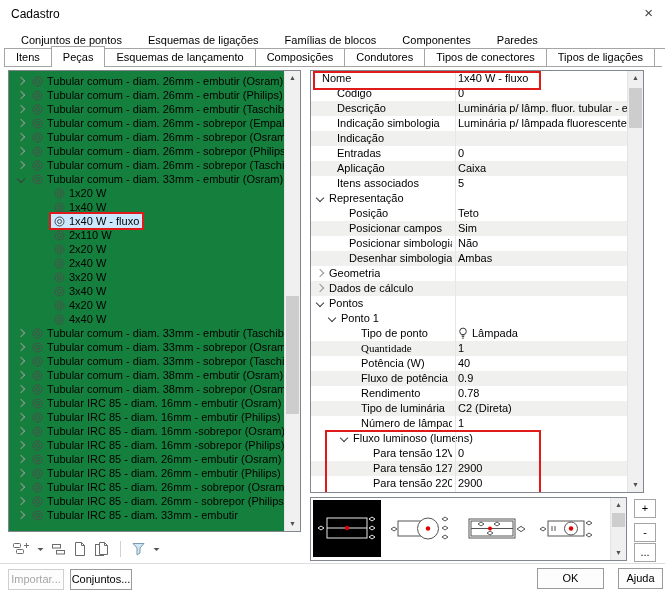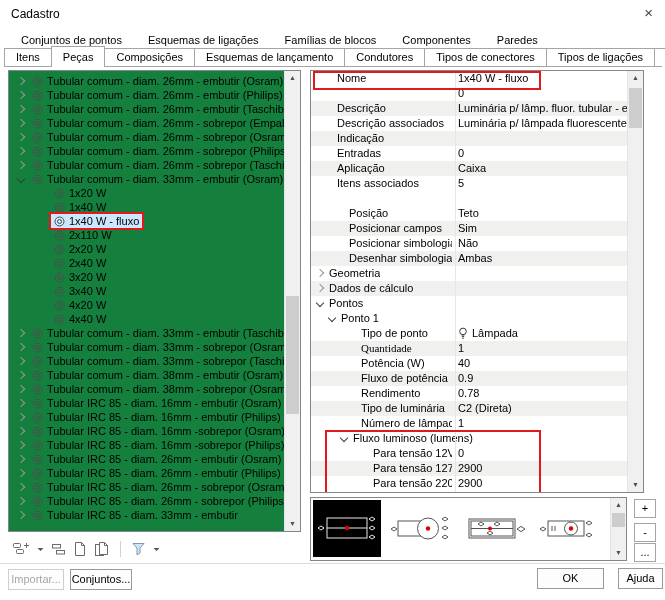--- a/index.html
+++ b/index.html
@@ -73,22 +73,22 @@
   <div class="tabs1" id="tabs1">
       <span class="tab1">Conjuntos de pontos</span>
       <span class="tab1">Esquemas de ligações</span>
       <span class="tab1">Famílias de blocos</span>
       <span class="tab1">Componentes</span>
       <span class="tab1">Paredes</span>
     </div>
   <div class="tabs2" id="tabs2">
       <span class="tab2">Itens</span>
       <span class="tab2 active">Peças</span>
+      <span class="tab2">Esquemas de lançamento</span>
       <span class="tab2">Composições</span>
-      <span class="tab2">Esquemas de lançamento</span>
       <span class="tab2">Condutores</span>
       <span class="tab2">Tipos de conectores</span>
       <span class="tab2">Tipos de ligações</span>
       <span class="tab2">Tipos de pontos</span>
     </div>
 
   <div class="tree" id="tree">
       <div class="titem" style="padding-left: 4px;">
         <span class="chevwrap">
           <span class="chv c"></span>
@@ -489,38 +489,39 @@
       </span>
       <span style="display: inline-flex; align-items: center;">
         <svg width="7" height="5" viewBox="0 0 7 5">
           <path d="M0.5 1l3 3 3-3z" fill="#555"></path>
         </svg>
       </span>
     </div>
 
   <div class="grid" id="grid">
       <div class="grow" style="top: 0px;">
-        <span class="glabel" style="left: 26px; width: 115px;">Nome</span>
+        <span class="glabel" style="left: 11px; width: 115px;">Nome</span>
         <span class="gval">
           <span>1x40 W - fluxo</span>
         </span>
       </div>
       <div class="grow" style="top: 15px;">
+        <span class="glabel" style="left: 26px; width: 115px;">Código</span>
         <span class="gval">
           <span>0</span>
         </span>
       </div>
       <div class="grow shade" style="top: 30px;">
         <span class="glabel" style="left: 26px; width: 115px;">Descrição</span>
         <span class="gval">
           <span>Luminária p/ lâmp. fluor. tubular - emb...</span>
         </span>
       </div>
       <div class="grow" style="top: 45px;">
-        <span class="glabel" style="left: 26px; width: 115px;">Descrição associados</span>
+        <span class="glabel" style="left: 26px; width: 115px;">Indicação simbologia</span>
         <span class="gval">
           <span>Luminária p/ lâmpada fluorescente tub...</span>
         </span>
       </div>
       <div class="grow shade" style="top: 60px;">
         <span class="glabel" style="left: 26px; width: 115px;">Indicação</span>
         <span class="gval">
           <span></span>
         </span>
       </div>
@@ -534,20 +535,24 @@
         <span class="glabel" style="left: 26px; width: 115px;">Aplicação</span>
         <span class="gval">
           <span>Caixa</span>
         </span>
       </div>
       <div class="grow" style="top: 105px;">
         <span class="glabel" style="left: 26px; width: 115px;">Itens associados</span>
         <span class="gval">
           <span>5</span>
         </span>
+      </div>
+      <div class="grow" style="top: 120px;">
+        <span class="chv e gchv" style="left: 6px;"></span>
+        <span class="glabel" style="left: 18px;">Representação</span>
       </div>
       <div class="grow" style="top: 135px;">
         <span class="glabel" style="left: 38px; width: 103px;">Posição</span>
         <span class="gval">
           <span>Teto</span>
         </span>
       </div>
       <div class="grow shade" style="top: 150px;">
         <span class="glabel" style="left: 38px; width: 103px;">Posicionar campos</span>
         <span class="gval">

